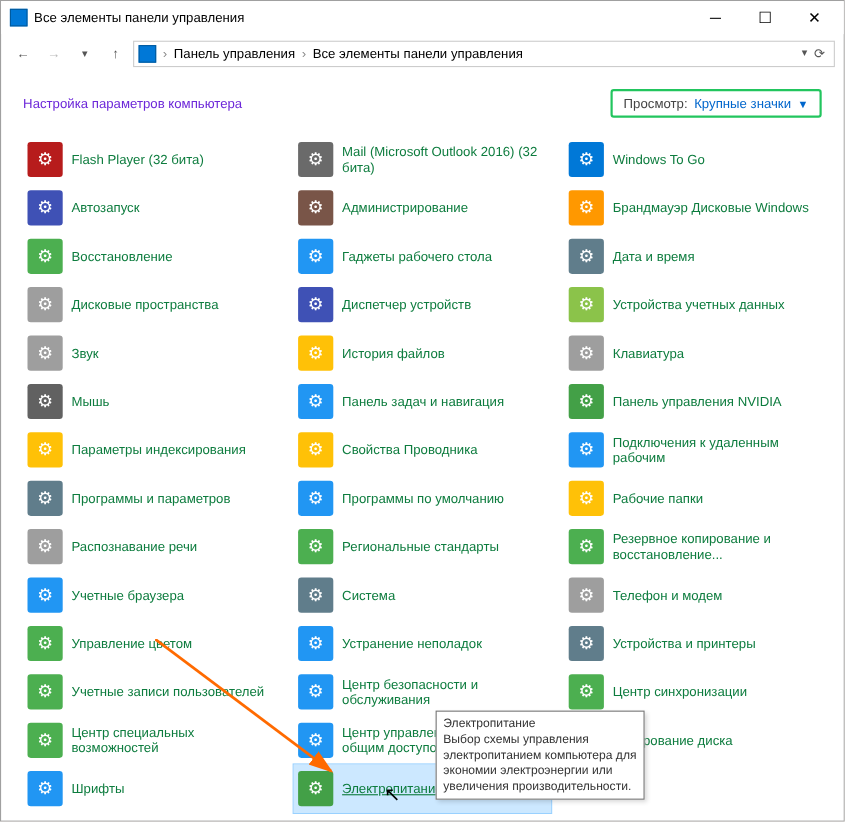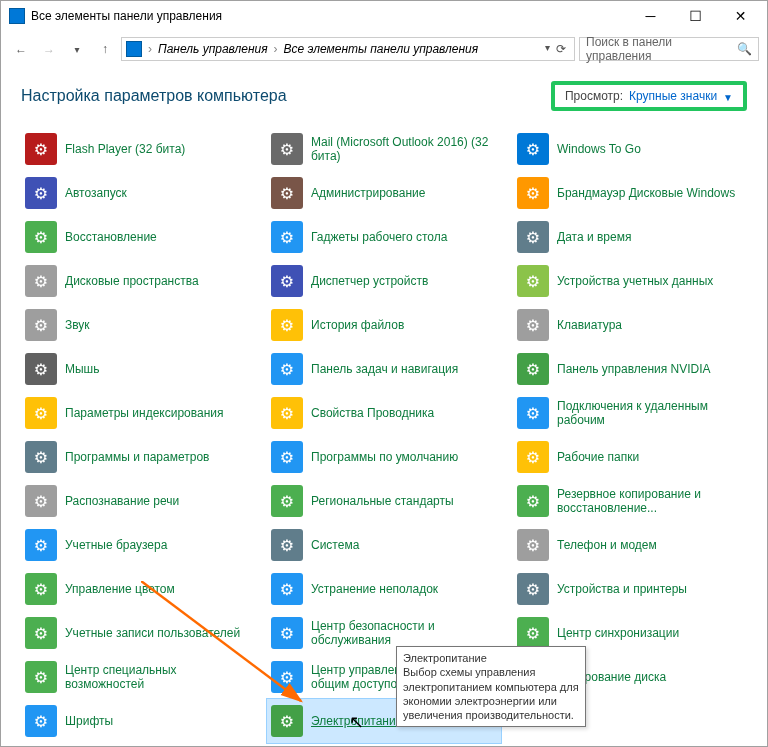--- a/index.html
+++ b/index.html
@@ -7,27 +7,27 @@
 .window { width: 768px; height: 747px; background: #fff; border: 1px solid #a0a0a0; display: flex; flex-direction: column; position: relative; }
 .titlebar { height: 30px; display: flex; align-items: center; padding: 0 4px 0 8px; background: #fff; }
 .titlebar .ico { width: 16px; height: 16px; background: #0078d7; margin-right: 6px; border: 1px solid #005a9e; display: inline-block; }
 .titlebar .title { font-size: 12px; flex: 1; }
 .winbtns { display: flex; }
 .winbtn { width: 45px; height: 29px; display: flex; align-items: center; justify-content: center; font-size: 14px; }
 .navbar { height: 36px; display: flex; align-items: center; padding: 0 8px; gap: 4px; font-size: 12px; }
 .navarrow { width: 24px; height: 24px; display: flex; align-items: center; justify-content: center; color: #555; border-radius: 2px; }
 .breadcrumb { flex: 1; height: 24px; border: 1px solid #ccc; display: flex; align-items: center; padding: 0 4px; }
 .bcicon { width: 16px; height: 16px; background: #0078d7; margin-right: 4px; border: 1px solid #005a9e; }
-.bc-seg { padding: 0 4px; font-style: italic; }
+.bc-seg { padding: 0 4px; }
 .bc-sep { padding: 0 2px; color: #888; }
 .bc-end { margin-left: auto; display: flex; gap: 6px; padding-right: 4px; color: #555; }
 .search { width: 180px; height: 24px; border: 1px solid #ccc; display: flex; align-items: center; padding: 0 6px; color: #666; justify-content: space-between; }
 .header { padding: 14px 20px 8px; display: flex; align-items: center; justify-content: space-between; }
-.header h1 { font-size: 16px; font-weight: 400; color: #0c4a6e; }
-.viewbox { border: 4px solid #22c55e; border-radius: 3px; padding: 4px 10px; display: flex; align-items: flex-end; font-size: 12px; gap: 6px; }
+.header h1 { font-size: 12px; font-weight: 400; color: #6d28d9; }
+.viewbox { border: 2px solid #22c55e; border-radius: 3px; padding: 4px 10px; display: flex; align-items: flex-end; font-size: 12px; gap: 6px; }
 .viewbox .lbl { color: #444; }
 .viewbox .val { color: #0066cc; }
 .viewbox .dd { color: #0066cc; font-size: 10px; }
 .grid { flex: 1; padding: 8px 20px; overflow: hidden; display: grid; grid-template-columns: repeat(3, 1fr); grid-auto-rows: 44px; column-gap: 12px; row-gap: 0; align-content: start; }
 .item { display: flex; align-items: center; gap: 8px; padding: 2px 4px; cursor: pointer; }
 .item.sel { background: #cce8ff; outline: 1px solid #99d1ff; }
 .icon32 { width: 32px; height: 32px; flex-shrink: 0; border-radius: 3px; display: flex; align-items: center; justify-content: center; font-size: 16px; color: #fff; }
 .label { font-size: 12px; color: #0d7c3e; line-height: 1.2; }
 .tooltip { position: absolute; left: 395px; top: 645px; width: 190px; background: #fff; border: 1px solid #767676; padding: 4px 6px; font-size: 11px; color: #333; line-height: 1.3; z-index: 10; box-shadow: 2px 2px 4px rgba(0,0,0,0.15); }
 .tooltip b { display: block; font-weight: 400; }
@@ -58,24 +58,20 @@
       <span class="bcicon"></span>
       <span class="bc-sep">›</span>
       <span class="bc-seg">Панель управления</span>
       <span class="bc-sep">›</span>
       <span class="bc-seg">Все элементы панели управления</span>
       <span class="bc-end">
         <span style="font-size:10px">▾</span>
         <span>⟳</span>
       </span>
     </div>
-    <div class="search">
-      <span>Поиск в панели управления</span>
-      <span style="color:#0066cc">🔍</span>
-    </div>
   </div>
 
   <div class="header">
     <h1>Настройка параметров компьютера</h1>
     <div class="viewbox">
       <span class="lbl">Просмотр:</span>
       <span class="val">Крупные значки</span>
       <span class="dd">▼</span>
     </div>
   </div>

